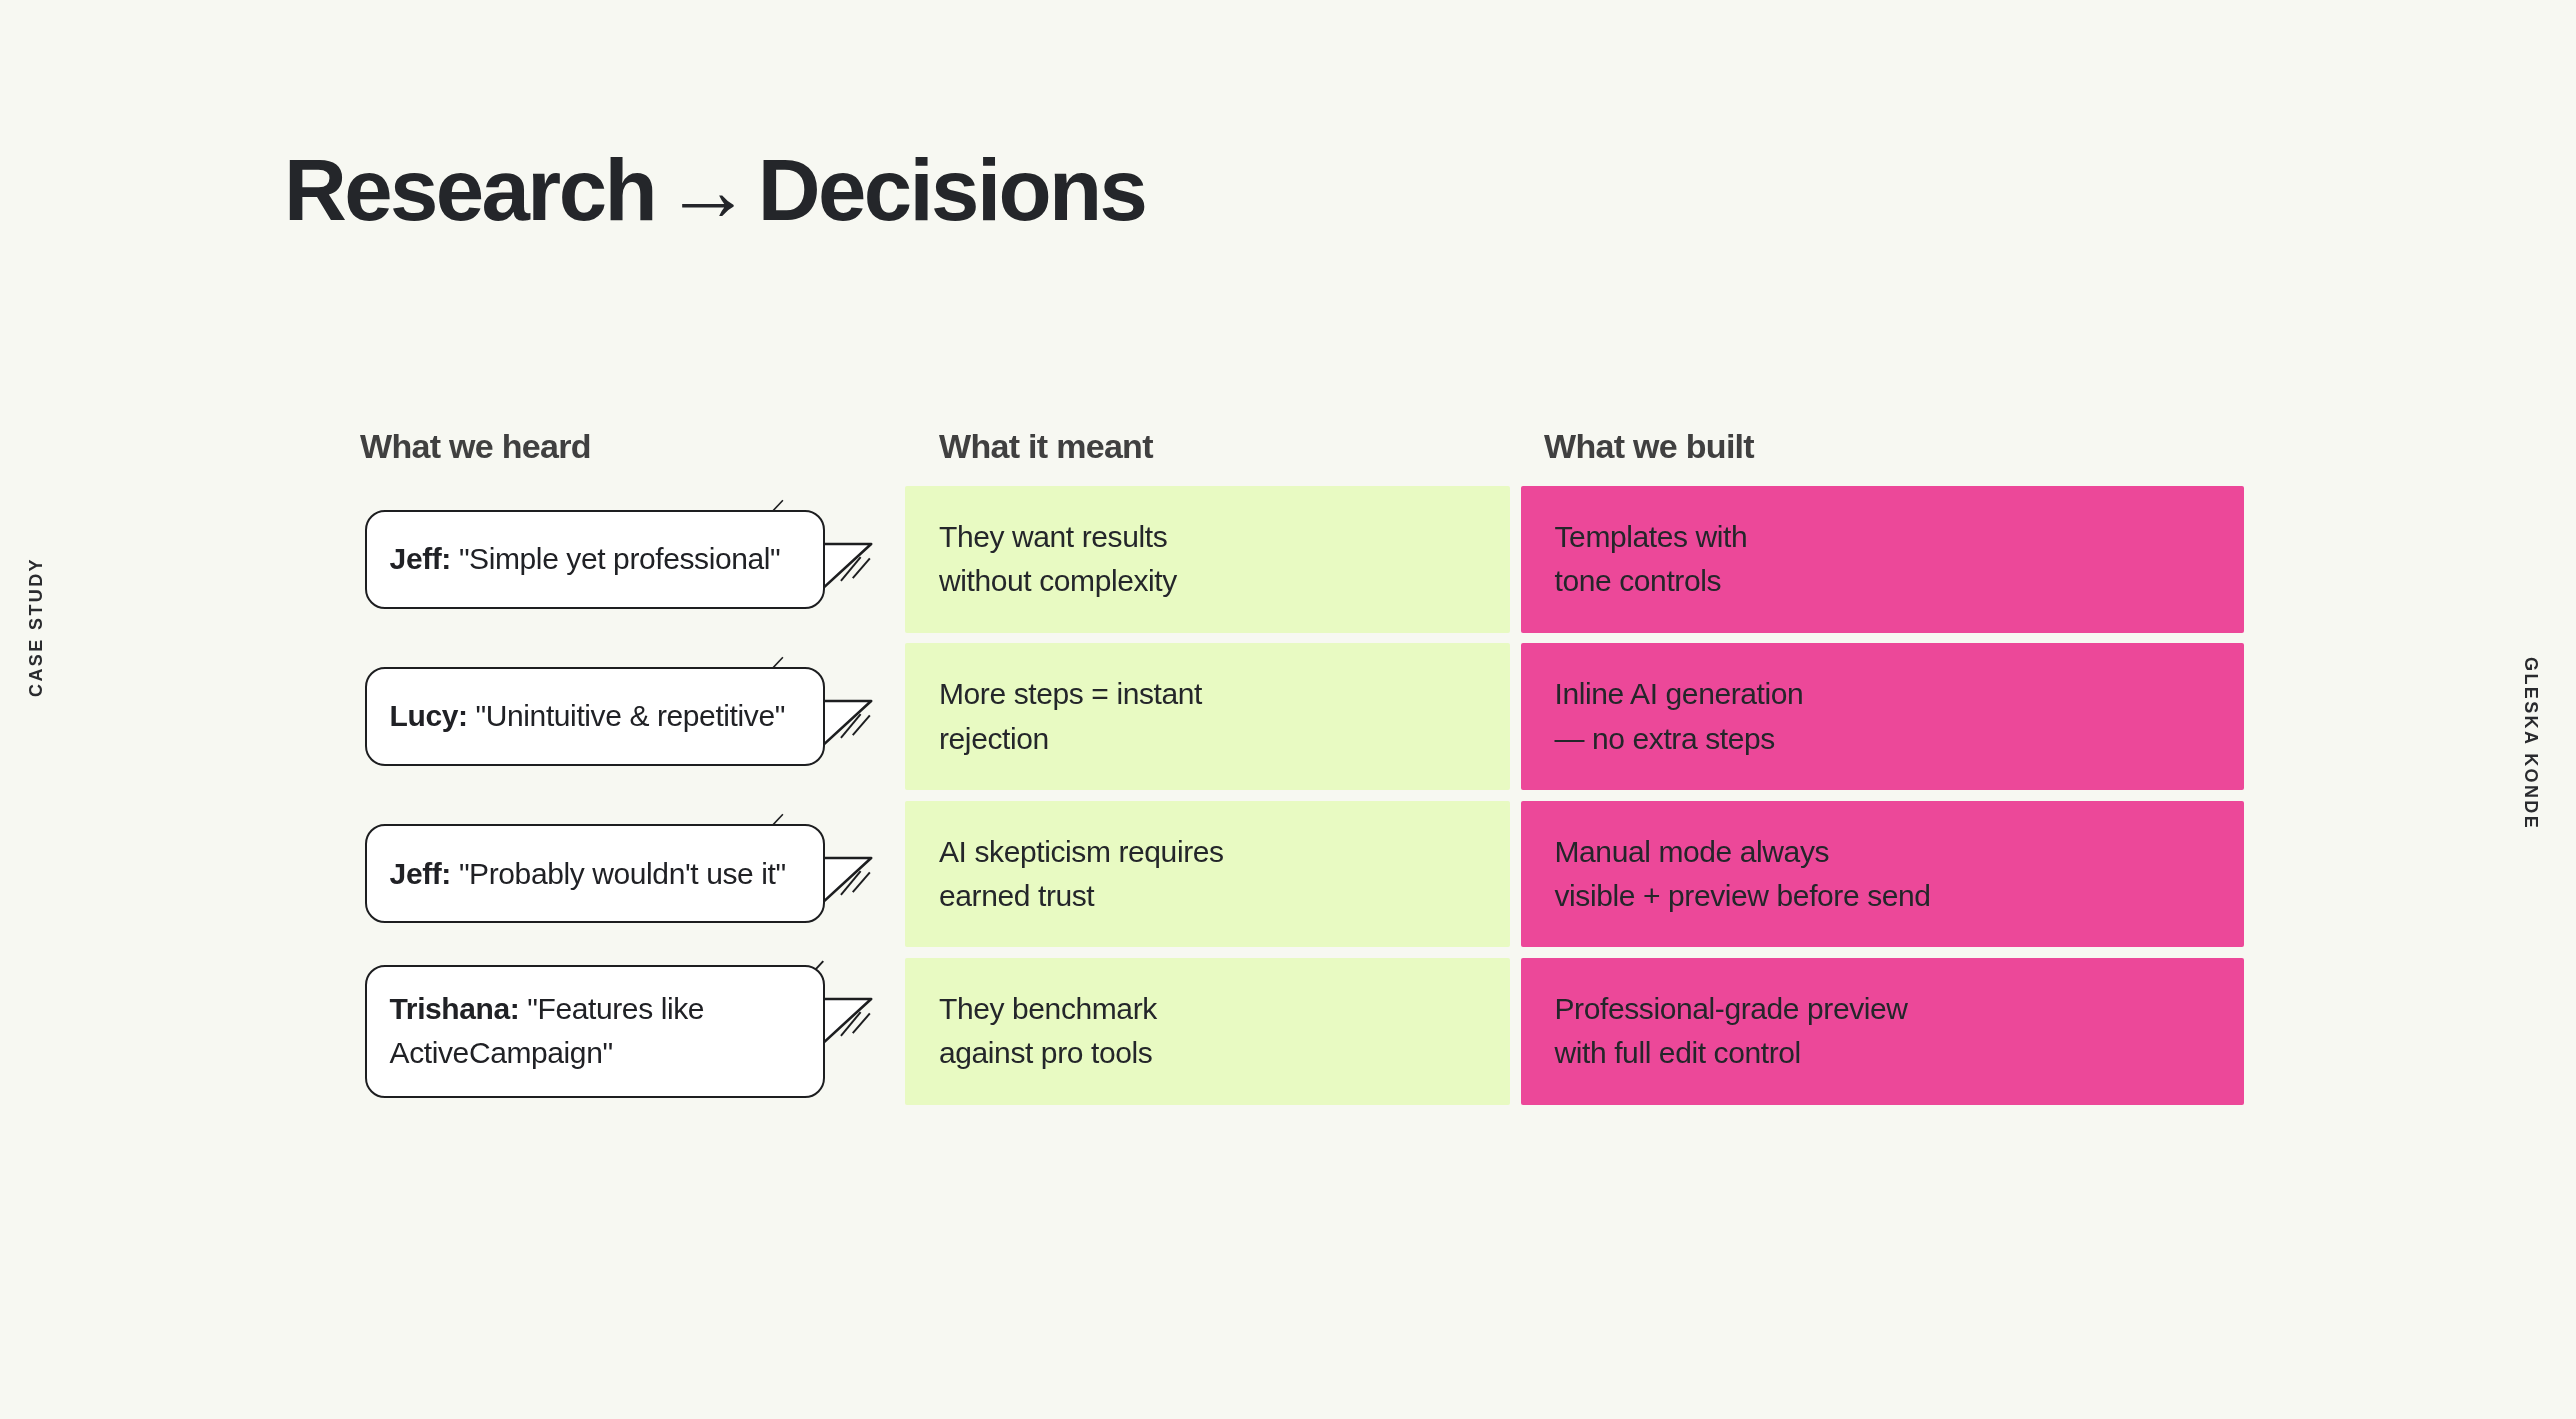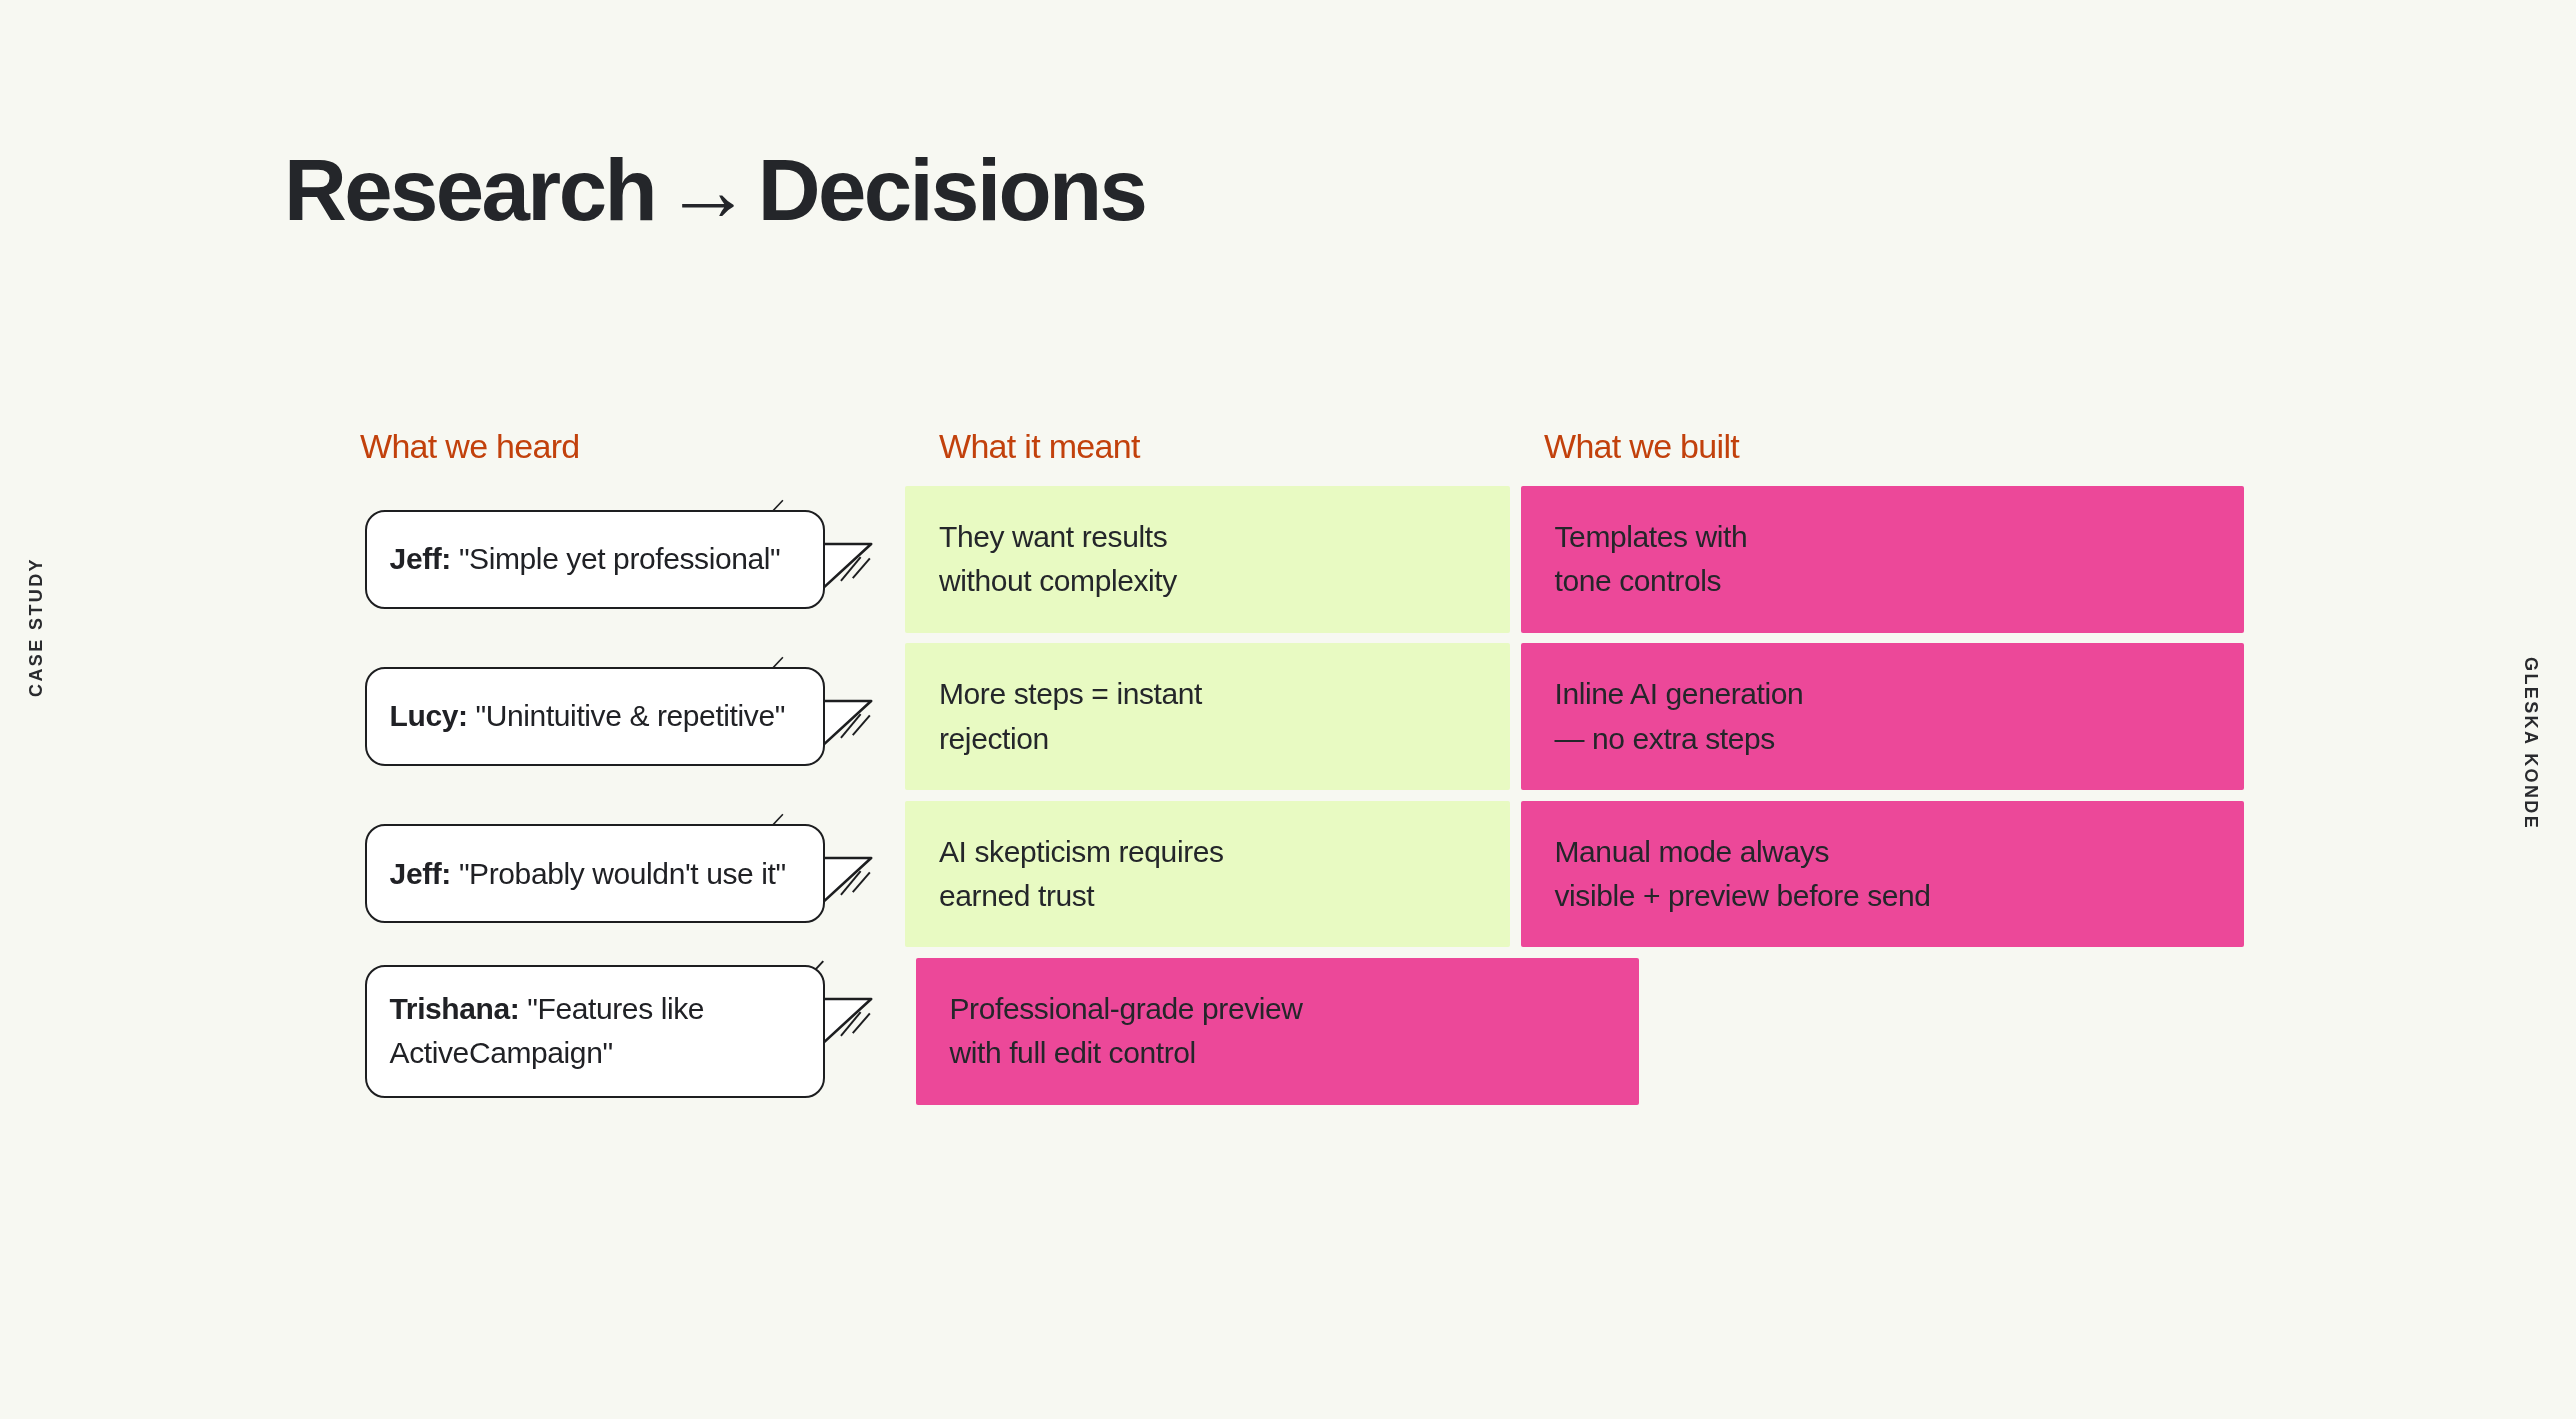--- a/index.html
+++ b/index.html
@@ -65,23 +65,23 @@
     display:flex;
     align-items:flex-end;
     height:78px;
   }
   .col-heard  { width:545px; flex:0 0 545px; }
   .col-meant  { width:605px; flex:0 0 605px; }
   .col-built  { width:723px; flex:0 0 723px; }
 
   .col-head {
     font-size:34px;
-    font-weight:400;
+    font-weight:700;
     letter-spacing:-0.7px;
-    color:#c2410c;
+    color:#404040;
     white-space:nowrap;
   }
   .col-head.meant { padding-left:34px; }
   .col-head.built { padding-left:34px; }
 
   .rows { margin-top:20px; }
 
   .row {
     display:flex;
     align-items:stretch;
@@ -416,20 +416,23 @@
               </div>
               <svg class="tail" viewBox="0 0 80 108">
                 <path d="M0 6 L76 6 L2 74 Z" fill="#ffffff" stroke="#1d1e20" stroke-width="4" stroke-linejoin="round"></path>
                 <g stroke="#1d1e20" stroke-width="3" fill="none">
                   <line x1="30" y1="62" x2="60" y2="26"></line>
                   <line x1="48" y1="58" x2="74" y2="28"></line>
                 </g>
               </svg>
             </div>
           </div>
+          <div class="cell cell-meant">
+            <div class="cell-text"><span class="l1">They benchmark</span><span class="l2">against pro tools</span></div>
+          </div>
           <div class="cell cell-built">
             <div class="cell-text"><span class="l1">Professional-grade preview</span><span class="l2">with full edit control</span></div>
           </div>
         </div>
       </div>
 
   </div>
 </div>
 
 

